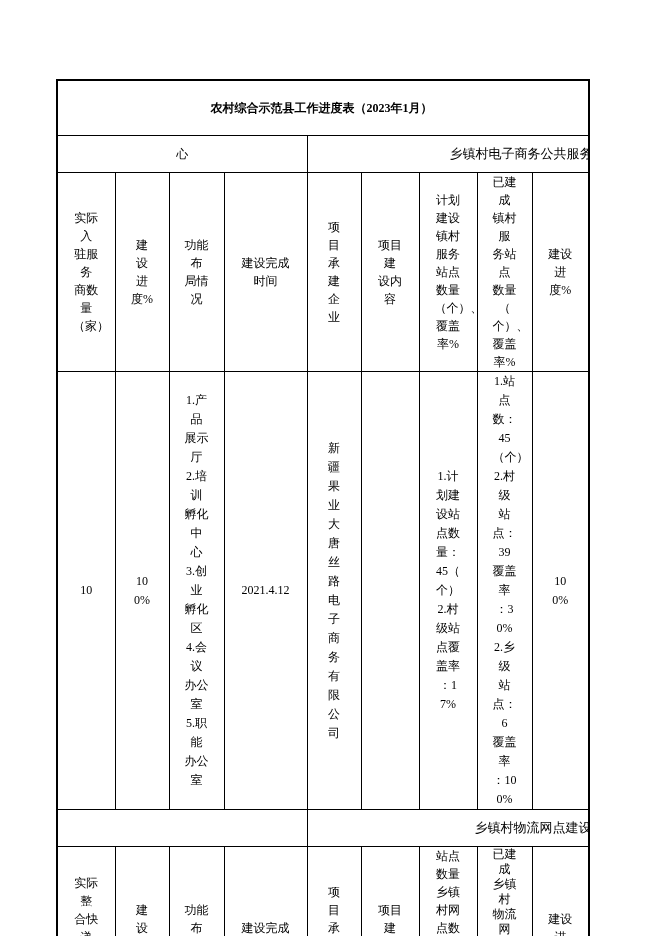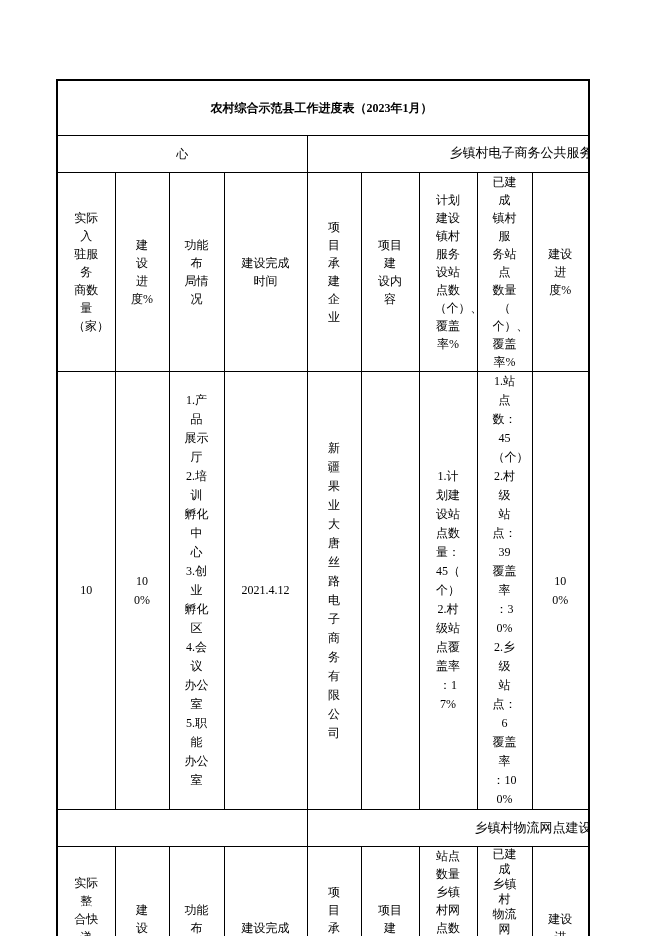--- a/index.html
+++ b/index.html
@@ -54,21 +54,21 @@
     overflow:visible;
     padding:0;
   }
   td.band-right-cell .overflow-label{
     position:absolute;
     top:50%;
     transform:translateY(-50%);
     white-space:nowrap;
     font-size:13px;
   }
-  .overflow-label.band1{left:142px;font-family:Liberation Mono, monospace;}
+  .overflow-label.band1{left:142px;}
   .overflow-label.band2{left:167px;text-align:right;}
   tr.data-row td{line-height:19px;}
   td.left{text-align:left;padding:0 2px;}
   #t2-headers td:nth-child(8){line-height:15px;}
 </style>
 </head>
 <body>
 
 <div id="page">
   <table class="sheet">
@@ -104,21 +104,21 @@
 度%</td>
           <td>功能布
 局情况</td>
           <td>建设完成时间</td>
           <td>项目承
 建企业</td>
           <td>项目建
 设内容</td>
           <td>计划建设
 镇村服务
-设站点数
+站点数量
 （个）、
 覆盖率%</td>
           <td>已建成
 镇村服
 务站点
 数量（
 个）、
 覆盖率%</td>
           <td>建设进
 度%</td>

